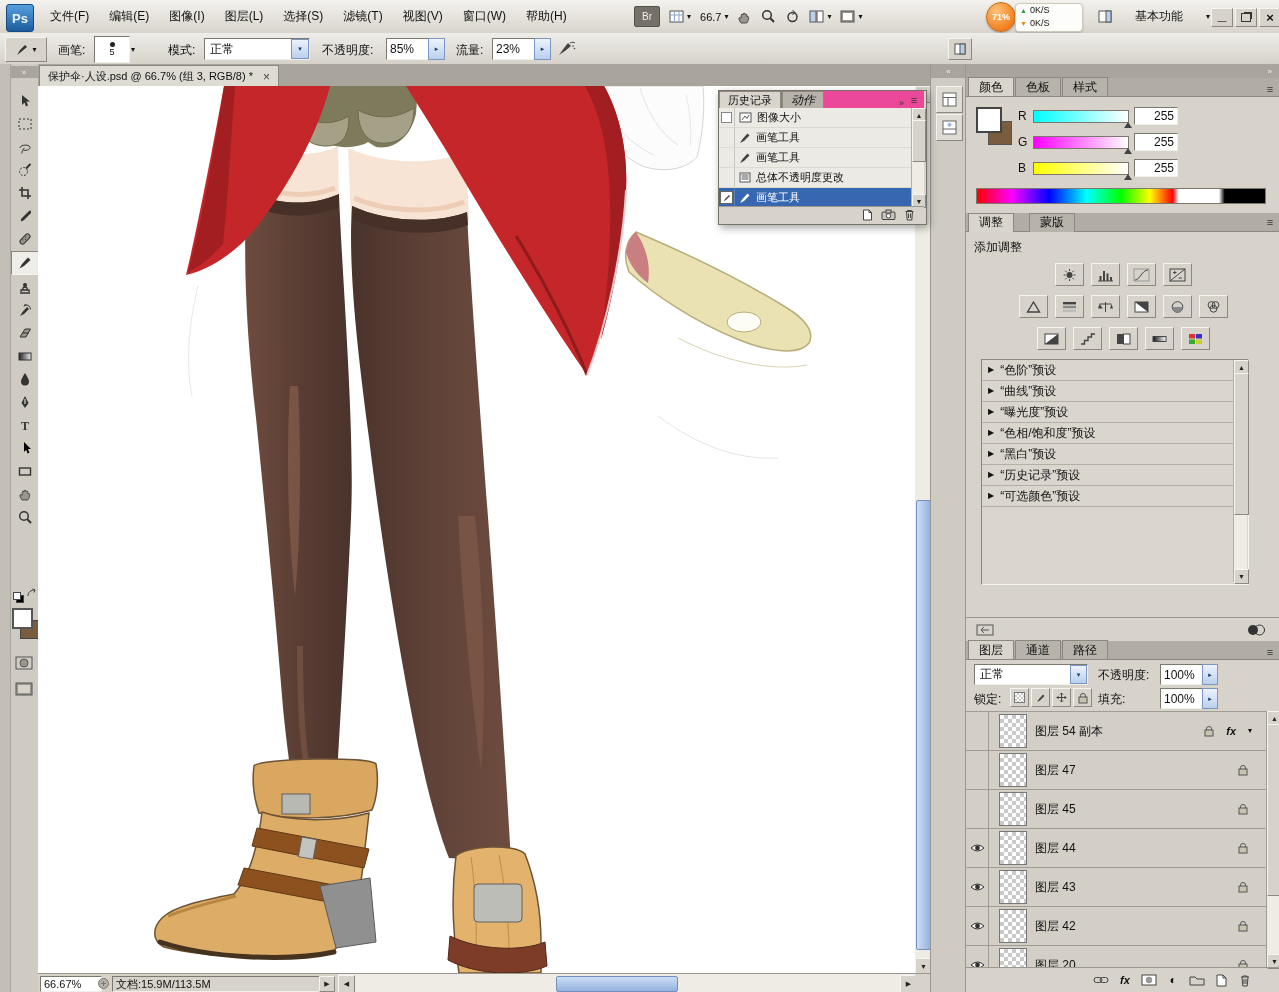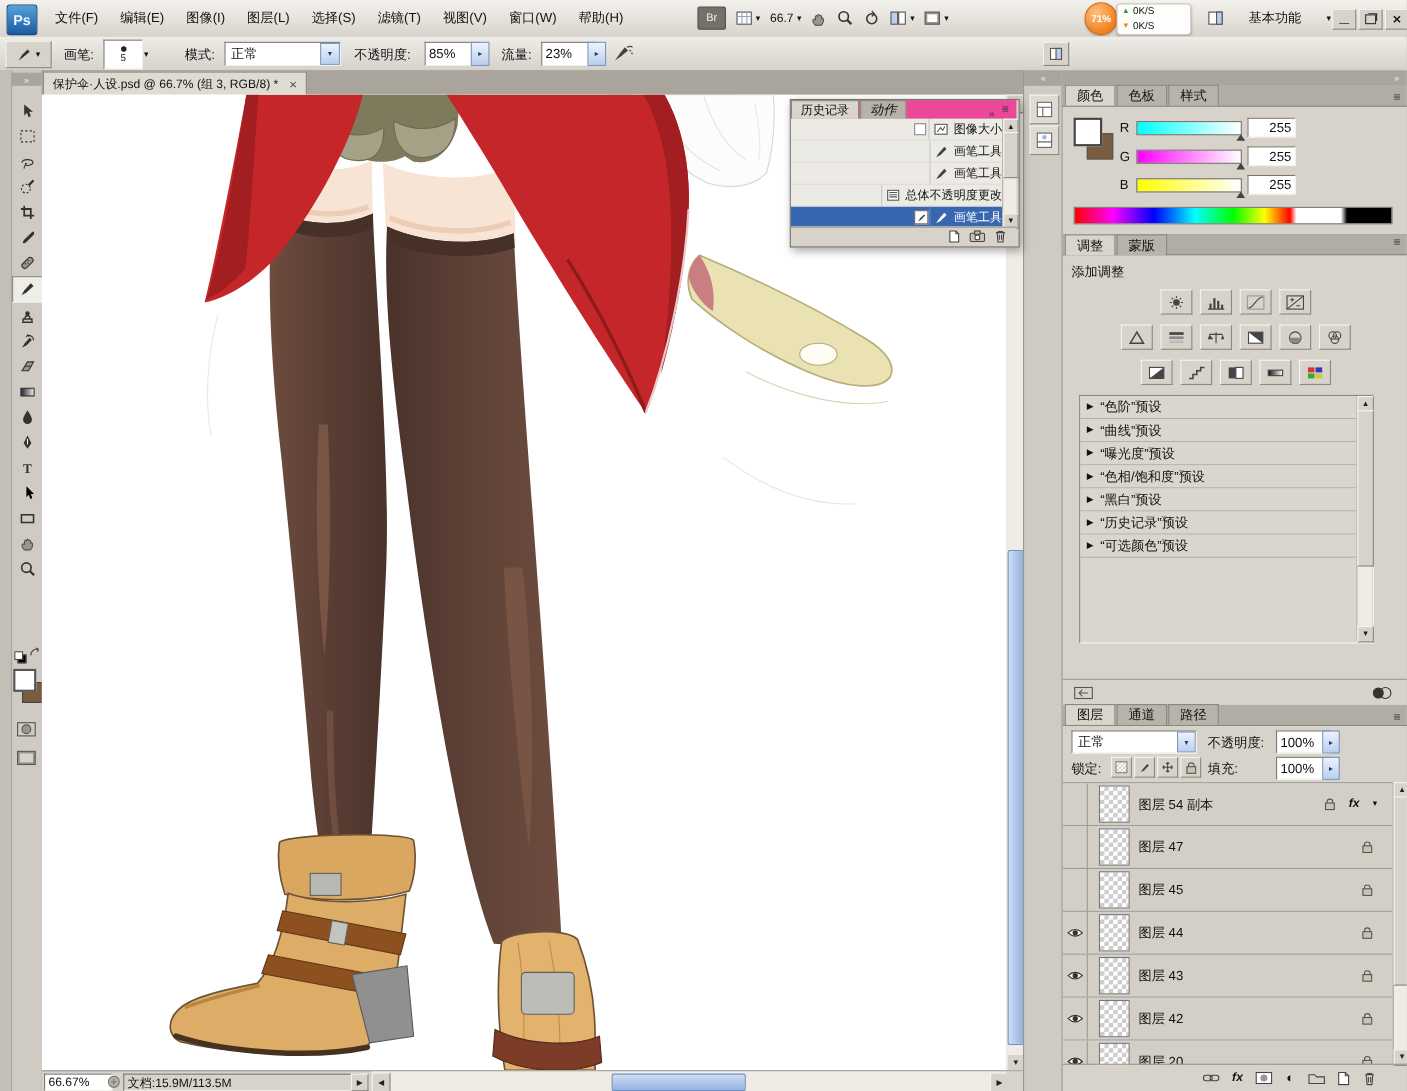--- a/index.html
+++ b/index.html
@@ -17,21 +17,21 @@
   .sbtrack{background:#efece5;}
   .sbbtn{background:#d7d3cb;border:1px solid;border-color:#f6f4f0 #8c8880 #8c8880 #f6f4f0;display:flex;align-items:center;justify-content:center;font-size:7px;color:#222;}
   .sbthumb{background:linear-gradient(to right,#cdddf5,#94b2e0);border:1px solid #7090c0;border-radius:2px;}
   .sbthumbh{background:linear-gradient(#cdddf5,#94b2e0);border:1px solid #7090c0;border-radius:2px;}
   .tool{width:26px;height:22px;display:flex;align-items:center;justify-content:center;}
   .tool.selected{background:#efede8;border:1px solid;border-color:#8c8880 #f6f4f0 #f6f4f0 #8c8880;}
   .adjbtn{width:27px;height:21px;background:#d7d3cb;border:1px solid;border-color:#f6f4f0 #8c8880 #8c8880 #f6f4f0;display:flex;align-items:center;justify-content:center;}
   .preset-row{height:20px;display:flex;align-items:center;gap:6px;padding:0 6px;border-bottom:1px solid #b3afa7;background:#dad6ce;white-space:nowrap;}
   .layer-row{height:38px;border-bottom:1px solid #a09c94;display:flex;align-items:center;position:relative;background:#d3cfc7;}
   .eyecell{width:22px;height:38px;border-right:1px solid #a09c94;display:flex;align-items:center;justify-content:center;}
-  .hist-row{height:19px;display:flex;align-items:center;border-bottom:1px solid #dddad2;background:#eceae4;color:#111;font-size:11px;justify-content:flex-end;}
+  .hist-row{height:19px;display:flex;align-items:center;border-bottom:1px solid #dddad2;background:#eceae4;color:#111;font-size:11px;}
   .hist-row .src{width:15px;height:19px;border-right:1px solid #c9c6be;display:flex;align-items:center;justify-content:center;flex:none;}
   .menu-item{padding:0 10px;height:33px;display:flex;align-items:center;white-space:nowrap;}
   .glyph{font-size:8px;line-height:1;}
   svg{display:block;}
 </style>
 </head>
 <body>
 
 <div id="app">
 
@@ -517,21 +517,21 @@
           <div style="position:absolute;right:-4px;top:11px;width:0;height:0;border-left:4px solid transparent;border-right:4px solid transparent;border-bottom:6px solid #444;"></div>
         </div>
         <div class="field" style="width:36px;height:16px;justify-content:flex-end;">
             <span>255</span>
           </div>
       </div>
       <div class="abs" style="left:10px;top:110px;width:288px;height:14px;border:1px solid #7c786f;background:linear-gradient(to right,#ff0000 0%,#ff00ff 12%,#0000ff 25%,#00ffff 38%,#00ff00 50%,#ffff00 60%,#ff0000 68%,#ffffff 70%,#ffffff 84%,#000000 86%,#000000 100%);"></div>
     </div>
 
     <div class="abs" style="left:0;top:149px;width:314px;height:428px;border-bottom:1px solid #9b978f;">
-      <div class="abs row" style="left:0;top:0;width:314px;height:19px;background:#b1ada5;border-bottom:1px solid #8c8880;padding-left:2px;align-items:flex-start;box-sizing:border-box;">
+      <div class="abs row" style="left:0;top:0;width:314px;height:19px;background:#b1ada5;border-bottom:1px solid #8c8880;padding-left:2px;align-items:center;box-sizing:border-box;gap:14px;">
         <div class="ptab active">
             <span>调整</span>
           </div>
         <div class="ptab">
             <span>蒙版</span>
           </div>
         <div class="panel-menu" style="margin-left:auto;">
             <span>≡</span>
           </div>
       </div>

